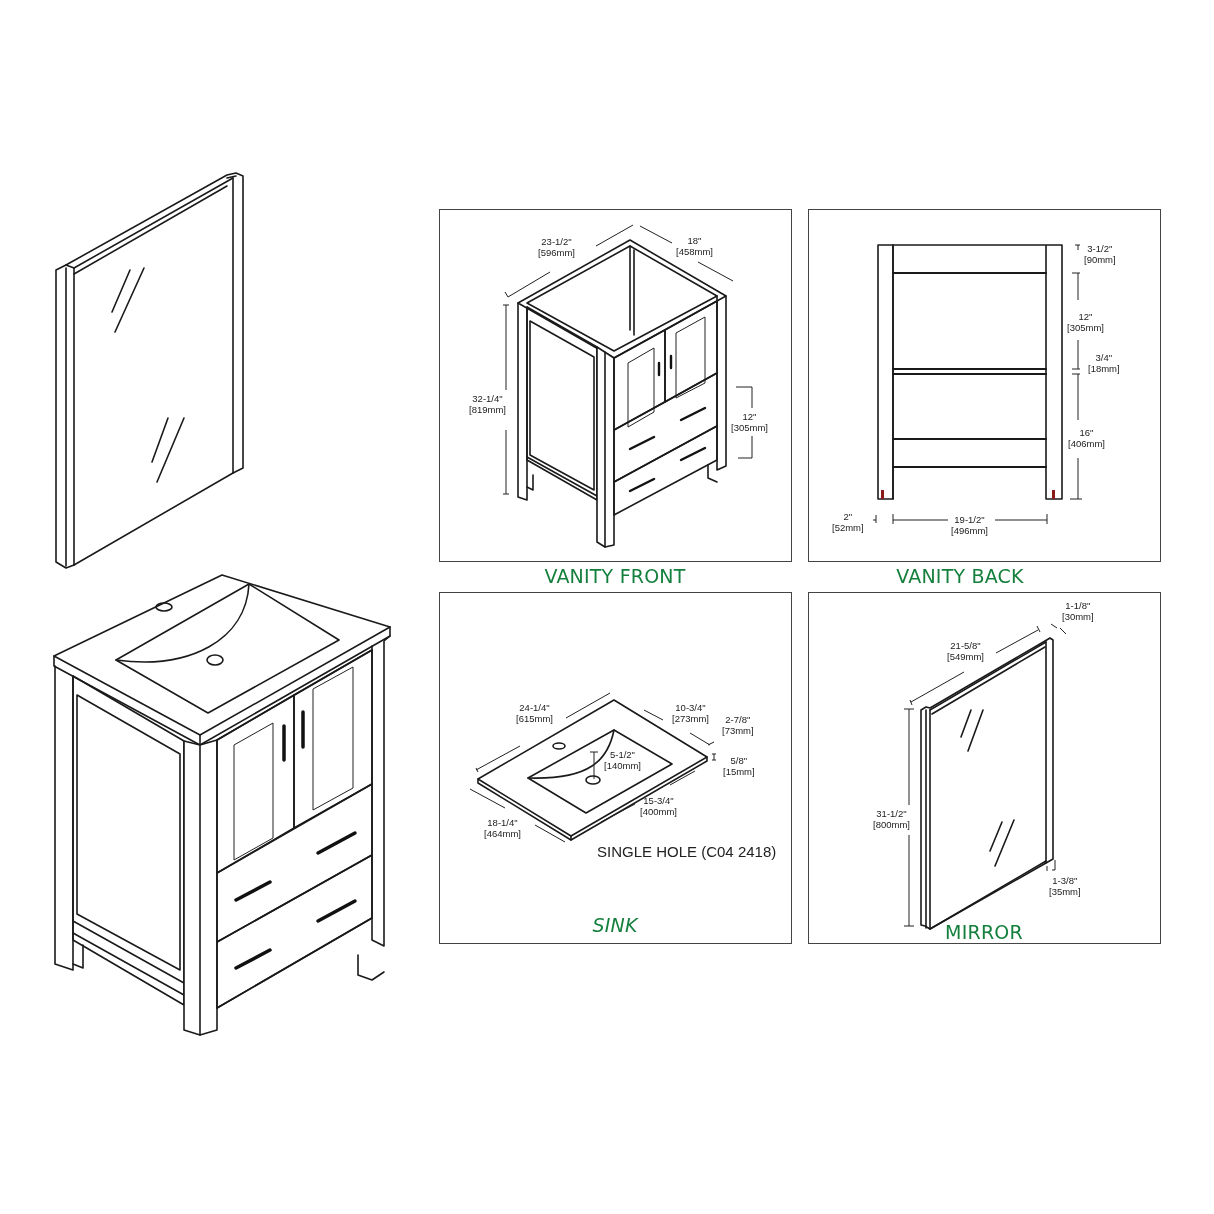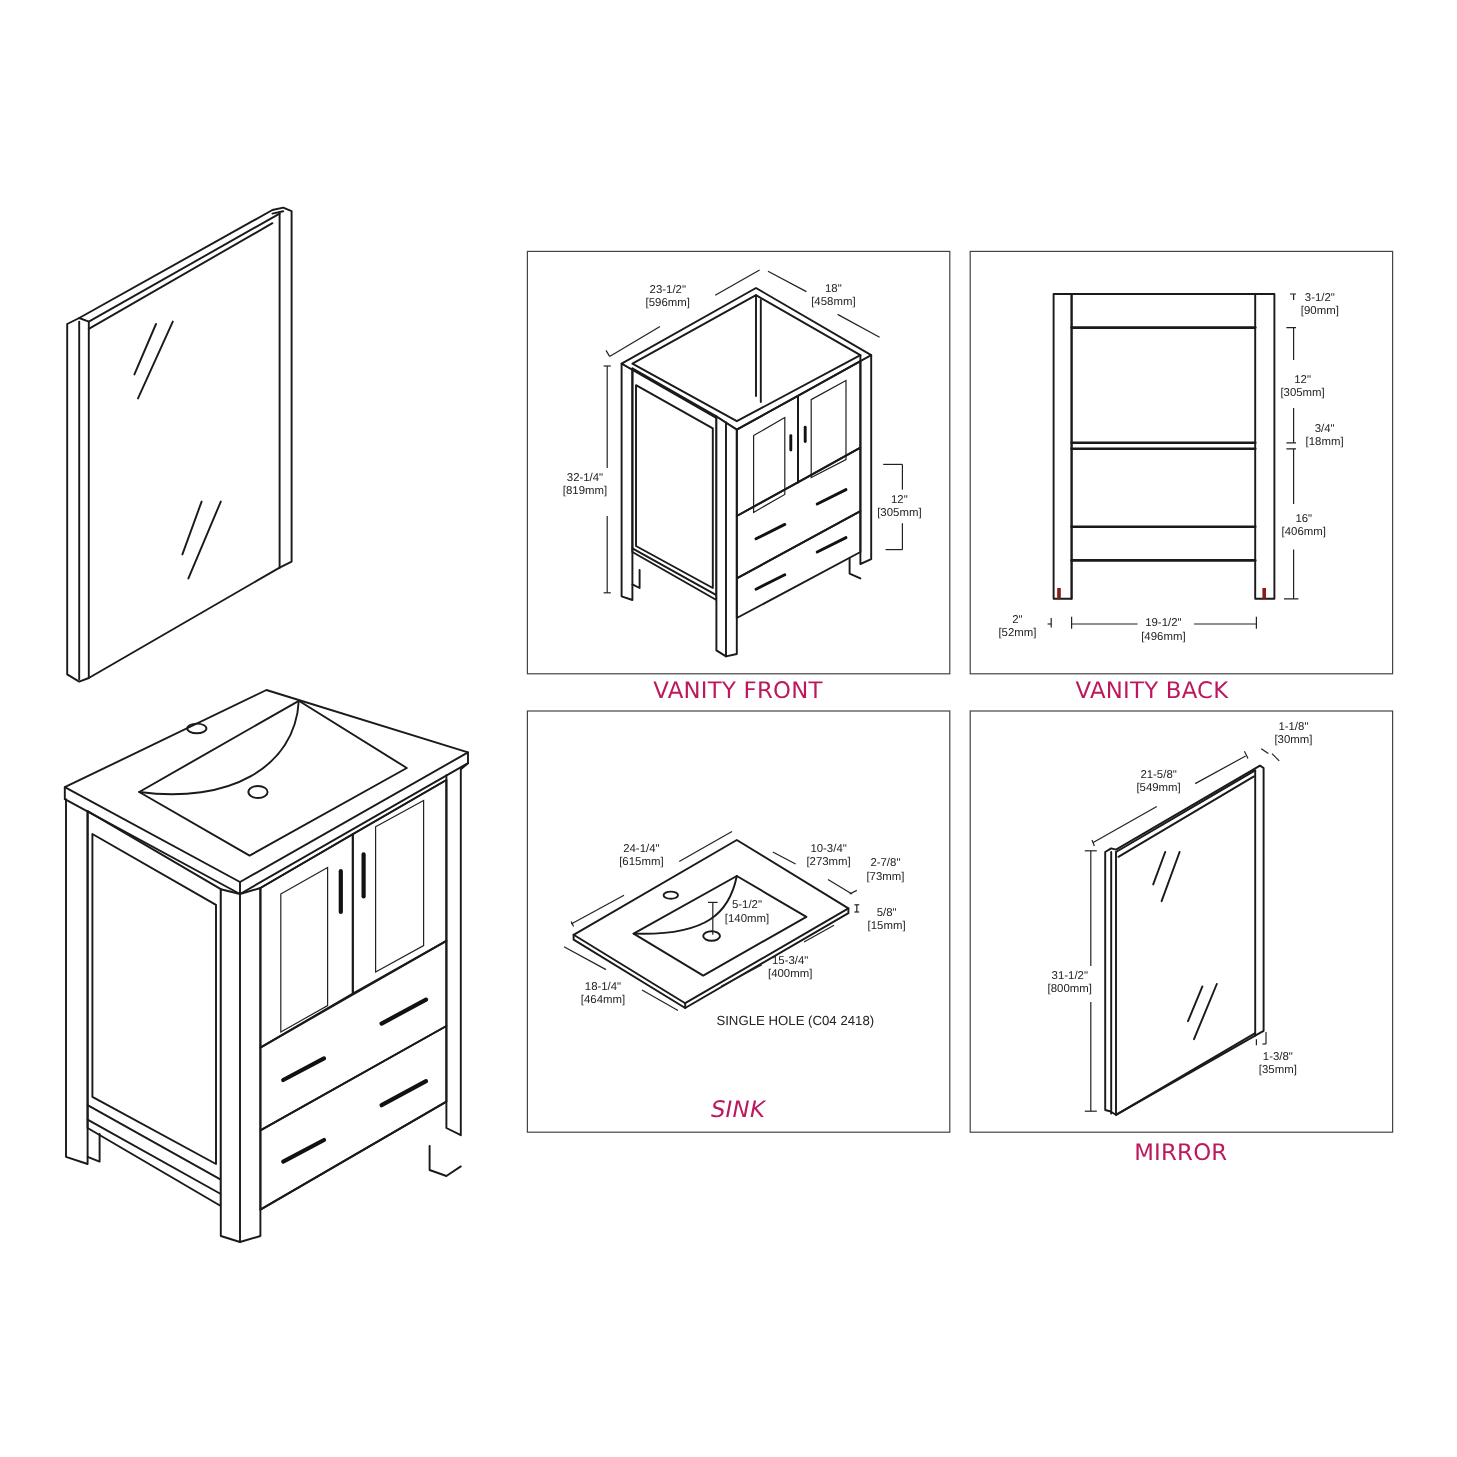--- a/index.html
+++ b/index.html
@@ -1,20 +1,20 @@
 <!DOCTYPE html>
 <html><head>
 <meta charset="utf-8">
 <style>
   html, body { margin: 0; padding: 0; background: #ffffff; }
   body { width: 1214px; height: 1214px; position: relative; overflow: hidden; font-family: "DejaVu Sans", sans-serif; color: #1a1a1a; }
   .abs { position: absolute; }
   svg { position: absolute; left: 0; top: 0; overflow: visible; }
   .panel { position: absolute; border: 1.5px solid #444; box-sizing: border-box; background: #fff; }
-  .caption { position: absolute; font-family: "DejaVu Sans", sans-serif; font-size: 19px; letter-spacing: 0.2px; color: #be185d; text-align: center; width: 352px; }
+  .caption { position: absolute; font-family: "DejaVu Sans", sans-serif; font-size: 19px; letter-spacing: 0.2px; color: #15803d; text-align: center; width: 352px; }
   .dim { position: absolute; font-family: "Liberation Sans", sans-serif; font-size: 9.5px; line-height: 11px; color: #222; text-align: center; white-space: nowrap; }
   .ln { stroke: #1a1a1a; stroke-width: 1.6; fill: none; stroke-linejoin: round; stroke-linecap: round; }
   .lnb { stroke: #1a1a1a; stroke-width: 2.2; fill: none; stroke-linejoin: round; stroke-linecap: round; }
   .th { stroke: #222; stroke-width: 1; fill: none; }
   .wh { fill: #ffffff; }
   .hd { stroke: #111; stroke-width: 3.5; stroke-linecap: round; }
   .hds { stroke: #111; stroke-width: 2.4; stroke-linecap: round; }
 </style>
 </head>
 <body>
@@ -266,21 +266,21 @@
   <div>[140mm]</div>
 </div>
 <div class="dim" style="left:640px;top:795px;">
   <div>15-3/4"</div>
   <div>[400mm]</div>
 </div>
 <div class="dim" style="left:484px;top:817px;">
   <div>18-1/4"</div>
   <div>[464mm]</div>
 </div>
-<div class="dim" style="left:597px;top:846px;font-size:11px;">SINGLE HOLE (C04 2418)</div>
+<div class="dim" style="left:597px;top:846px;font-size:15px;">SINGLE HOLE (C04 2418)</div>
 <div class="caption" style="left:439px;top:914px;font-style:italic;">SINK</div>
 
 <div class="panel" style="left:808px;top:592px;width:353px;height:352px;"></div>
 <div class="abs" style="left:0;top:0;width:1px;height:1px;">
   <svg width="1214" height="1214">
     <polygon class="ln wh" points="921,710 926,707 930,708 1045,641 1050,638 1053,640 1053,859 1046,863 930,929 925,926 921,925"></polygon>
     <line class="ln" x1="926" y1="710" x2="926" y2="928"></line>
     <line class="ln" x1="930" y1="710" x2="930" y2="929"></line>
     <line class="ln" x1="930" y1="710" x2="1046" y2="642"></line>
     <line class="ln" x1="932" y1="714" x2="1045" y2="647"></line>
@@ -316,13 +316,13 @@
   <div>[30mm]</div>
 </div>
 <div class="dim" style="left:873px;top:808px;">
   <div>31-1/2"</div>
   <div>[800mm]</div>
 </div>
 <div class="dim" style="left:1049px;top:875px;">
   <div>1-3/8"</div>
   <div>[35mm]</div>
 </div>
-<div class="caption" style="left:808px;top:950px;">MIRROR</div>
+<div class="caption" style="left:808px;top:921px;">MIRROR</div>
 
 </body></html>

